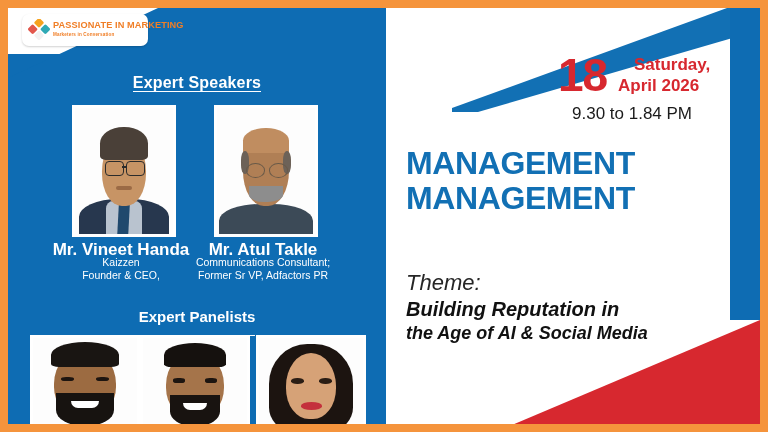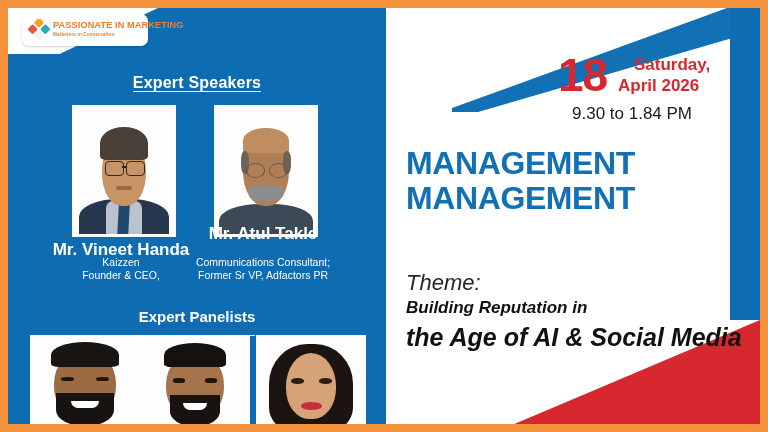--- a/index.html
+++ b/index.html
@@ -21,21 +21,21 @@
   .speakers-head span{border-bottom:1.6px solid #ffffff;padding-bottom:0;}
 
   .photo-frame{position:absolute;background:#ffffff;border:3px solid #ffffff;overflow:hidden;}
   .sp1{left:64px;top:97px;width:98px;height:126px;}
   .sp2{left:206px;top:97px;width:98px;height:126px;}
 
   .sp-name{position:absolute;text-align:center;color:#ffffff;font-weight:700;font-size:17px;}
   .sp-role{position:absolute;text-align:center;color:#ffffff;font-weight:400;font-size:10.5px;line-height:12.6px;}
   .sp1n{left:34px;top:232px;width:158px;}
   .sp1r{left:34px;top:248px;width:158px;}
-  .sp2n{left:176px;top:216px;width:158px;}
+  .sp2n{left:176px;top:232px;width:158px;}
   .sp2r{left:176px;top:248px;width:158px;}
 
   .panelists-head{position:absolute;left:0;top:300px;width:378px;text-align:center;
      color:#ffffff;font-size:15px;font-weight:700;}
   .panelists-head span{border-bottom:1.5px solid #ffffff;padding-bottom:10px;text-align:center;}
 
   .pn{position:absolute;top:327px;width:104px;height:92px;background:#ffffff;border:3px solid #ffffff;overflow:hidden;}
   .pn1{left:22px;}
   .pn2{left:132px;}
   .pn3{left:248px;}
@@ -58,22 +58,22 @@
      clip-path:polygon(374px 14px, 374px 130px, 100px 130px);}
 
   .date-num{position:absolute;left:172px;top:44px;color:#D7282F;font-weight:700;font-size:46px;line-height:46px;letter-spacing:-1px;}
   .date-dow{position:absolute;left:248px;top:46px;color:#D7282F;font-weight:700;font-size:17px;line-height:21px;}
   .date-my{position:absolute;left:232px;top:67px;color:#D7282F;font-weight:700;font-size:17px;line-height:21px;}
   .date-time{position:absolute;left:186px;top:96px;color:#1b1b1b;font-weight:400;font-size:17px;}
 
   .title{position:absolute;left:20px;top:138px;width:300px;color:#1270B4;
      font-weight:700;font-size:32px;line-height:35px;letter-spacing:-.4px;}
   .theme-lbl{position:absolute;left:20px;top:262px;color:#262626;font-style:italic;font-weight:400;font-size:22px;}
-  .theme-1{position:absolute;left:20px;top:290px;color:#111111;font-style:italic;font-weight:700;font-size:17px;}
-  .theme-2{position:absolute;left:20px;top:315px;color:#111111;font-style:italic;font-weight:700;font-size:25px;}
+  .theme-1{position:absolute;left:20px;top:290px;color:#111111;font-style:italic;font-weight:700;font-size:20px;}
+  .theme-2{position:absolute;left:20px;top:315px;color:#111111;font-style:italic;font-weight:700;font-size:18px;}
 
   
   .logo-badge{position:absolute;left:14px;top:6px;width:126px;height:32px;background:#ffffff;
      border-radius:7px;box-shadow:0 1px 2px rgba(0,0,0,.18);}
   .logo-mark{position:absolute;left:6px;top:5px;width:22px;height:22px;}
   .logo-txt{position:absolute;left:31px;top:6px;color:#F07E26;font-weight:700;font-size:9.2px;letter-spacing:.1px;white-space:nowrap;}
   .logo-sub{position:absolute;left:31px;top:18px;color:#F07E26;font-weight:700;font-size:4.6px;letter-spacing:.15px;white-space:nowrap;}
 </style>
 </head>
 <body>

